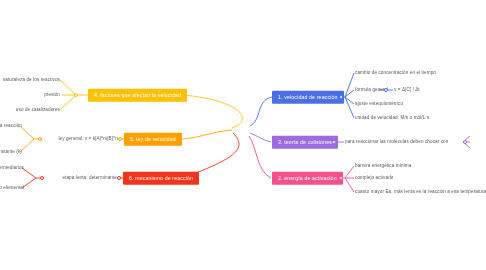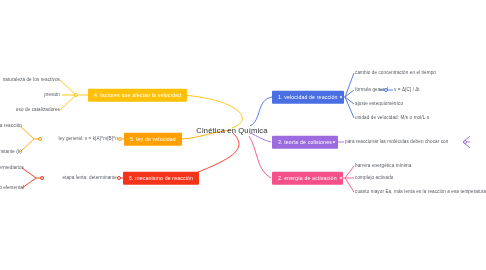--- a/index.html
+++ b/index.html
@@ -97,21 +97,20 @@
     <path d="M463,142 L470,148" fill="none" stroke="#9b6bdf" stroke-width="0.9"></path>
     <path d="M463,142 L470,142" fill="none" stroke="#9b6bdf" stroke-width="0.9"></path>
 
     <path d="M249,136 C258,150 256,170 271,178" fill="none" stroke="#f4518a" stroke-width="0.9"></path>
     <path d="M337,178 L345,178" fill="none" stroke="#f4518a" stroke-width="0.9"></path>
     <path d="M345,178 L354,166" fill="none" stroke="#f4518a" stroke-width="0.9"></path>
     <path d="M345,178 L354,178" fill="none" stroke="#f4518a" stroke-width="0.9"></path>
     <path d="M345,178 L354,192" fill="none" stroke="#f4518a" stroke-width="0.9"></path>
   </svg>
 
-  <div class="node root" style="left:232px;top:130px;">Cinética en Química</div>
 
   <div class="node box b-yellow" style="left:88px;top:95px;">4. factores que afectan la velocidad</div>
   <div class="dot d-yellow" style="left:76px;top:95px;"></div>
   <div class="node leaf r-end" style="left:60px;top:80px;">naturaleza de los reactivos</div>
   <div class="node leaf r-end" style="left:60px;top:95px;">presión</div>
   <div class="node leaf r-end" style="left:60px;top:110px;">uso de catalizadores</div>
 
   <div class="node box b-orange" style="left:124px;top:139px;">5. ley de velocidad</div>
   <div class="dot d-orange" style="left:120px;top:139px;"></div>
   <div class="node leaf r-end" style="left:118px;top:139px;">ley general: v = k[A]^m[B]^n</div>

